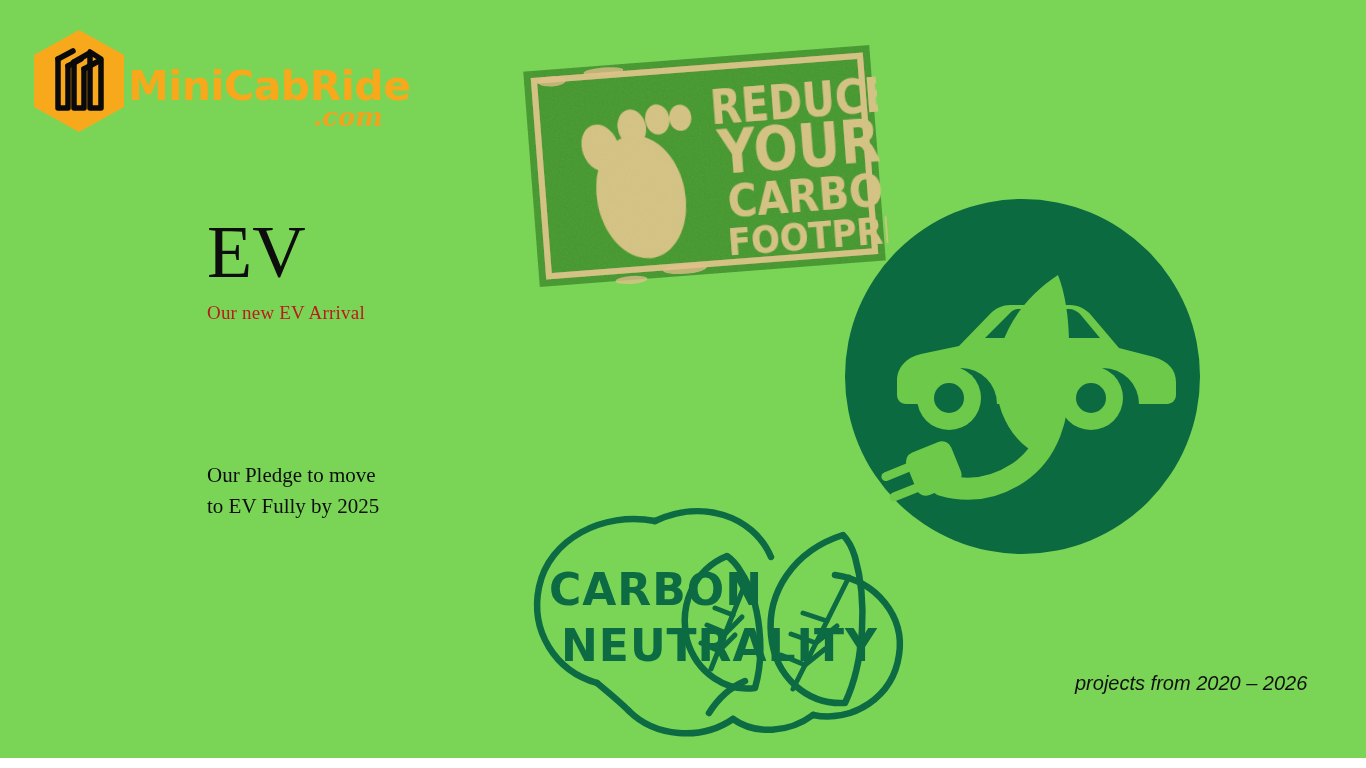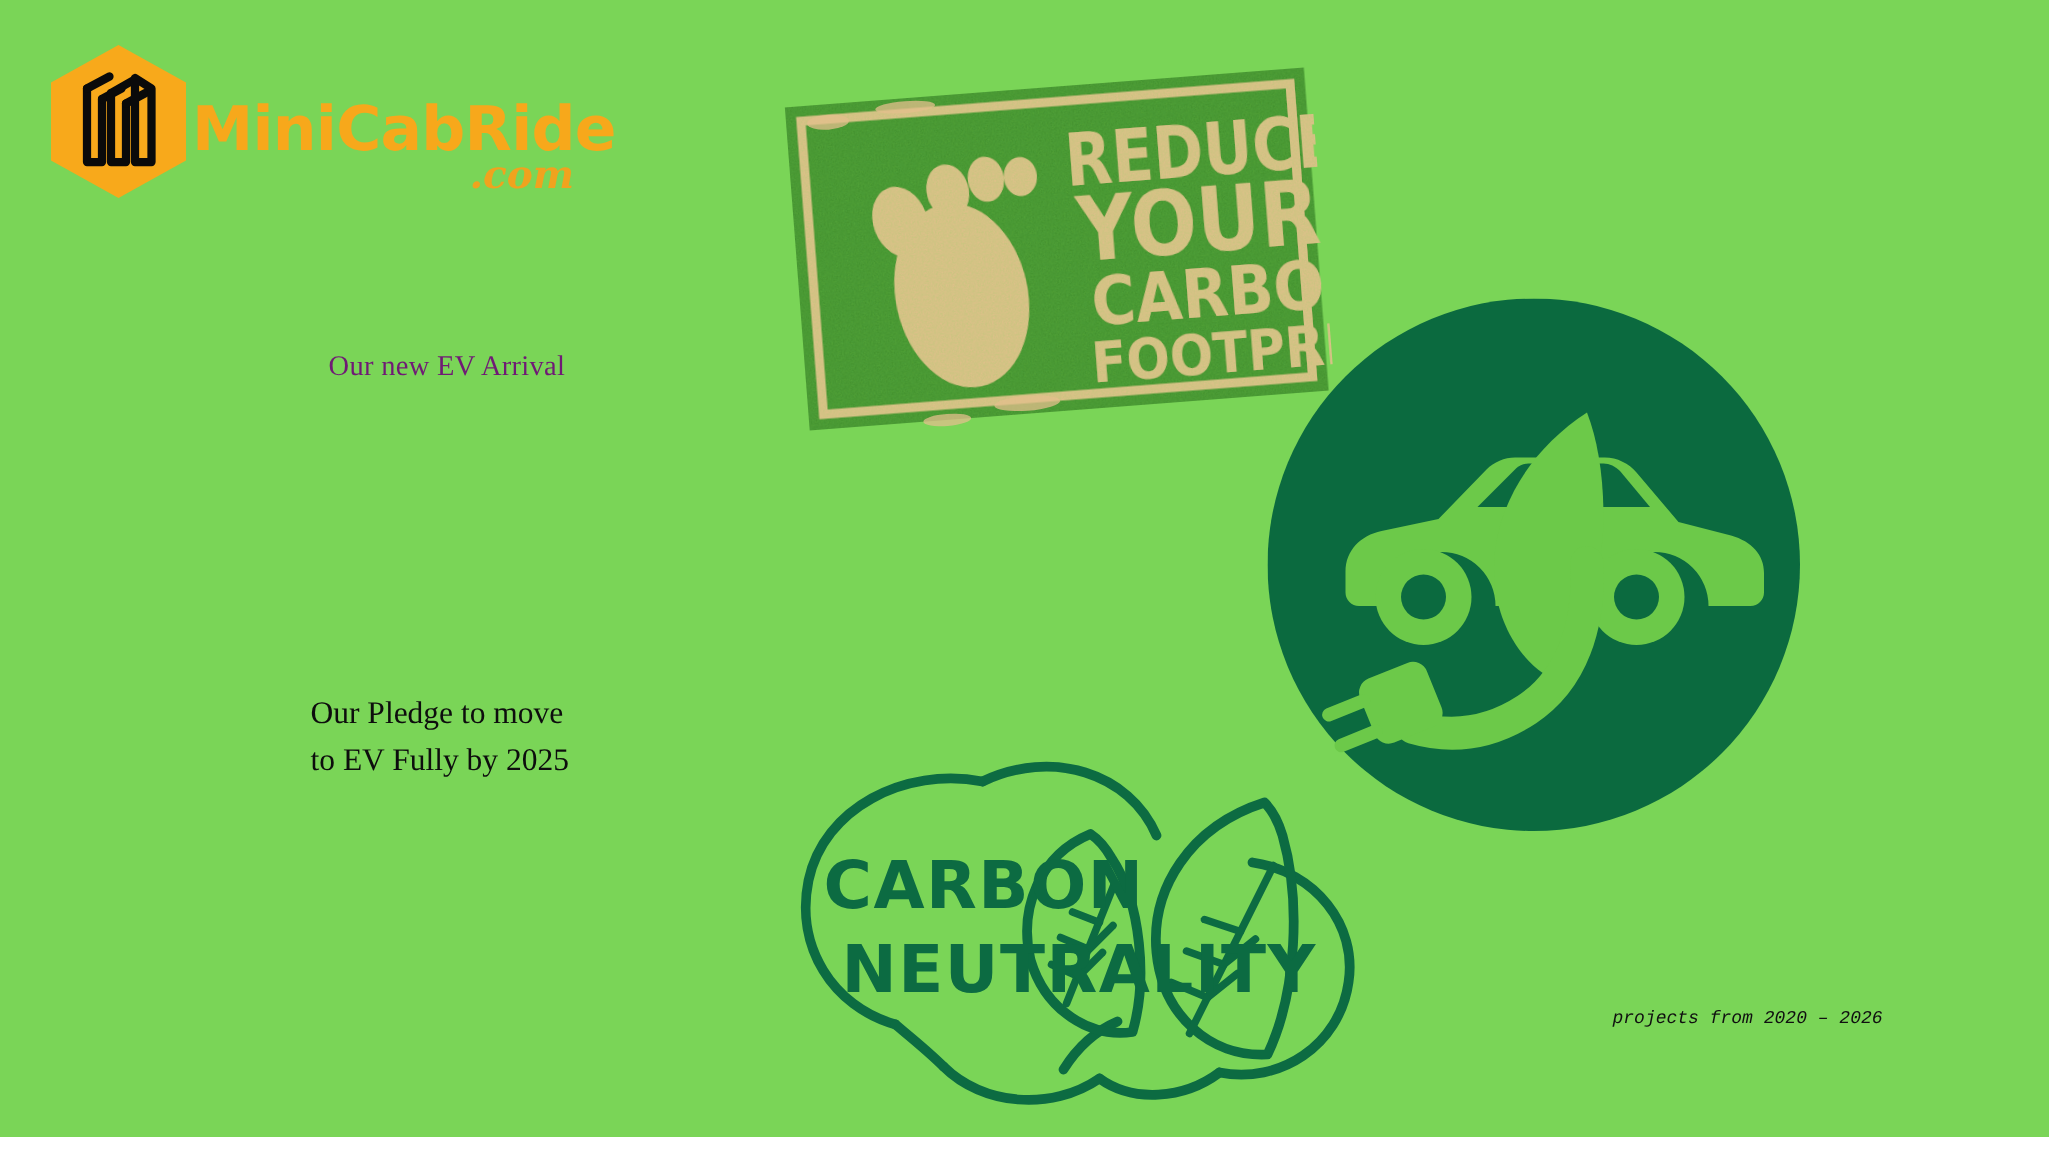--- a/index.html
+++ b/index.html
@@ -75,43 +75,42 @@
     color: #0d0d0d;
     letter-spacing: 0px;
   }
   #headline .hl-line.hl-2 {
     margin-top: 4px;
   }
   #headline-sub {
     margin-top: 16px;
     font-family: "Liberation Serif", "DejaVu Serif", serif;
     font-size: 19px;
-    color: #701a75;
+    color: #b91c1c;
     letter-spacing: 0.2px;
-    margin-left: 12px;
   }
 
   #pledge {
     position: absolute;
     left: 207px;
     top: 460px;
     width: 460px;
     font-family: "Liberation Serif", "DejaVu Serif", serif;
     font-size: 21px;
     line-height: 1.48;
     color: #0d0d0d;
   }
 
   #footnote {
     position: absolute;
     left: 1075px;
     top: 672px;
-    font-family: Liberation Mono, monospace;
+    font-family: Liberation Sans, sans-serif;
     font-style: italic;
-    font-size: 12px;
+    font-size: 20px;
     color: #101010;
     white-space: nowrap;
   }
 
   
   #carbon-stamp {
     position: absolute;
     left: 527px;
     top: 52px;
     width: 355px;
@@ -159,20 +158,21 @@
         <path d="M50,36 L64,28"></path>
         <path d="M60,43 L73,36"></path>
         <path d="M66,33 L66,82 L77,82 L77,33 L66,26 Z"></path>
       </g>
     </svg>
     <div id="brand-wordmark">MiniCabRide</div>
     <div id="brand-dotcom">.com</div>
   </div>
 
   <div id="headline">
+    <div class="hl-line hl-1">EV</div>
     <div id="headline-sub">Our new EV Arrival</div>
   </div>
 
   <div id="pledge">
     <div>Our Pledge to move</div>
     <div>to EV Fully by 2025</div>
   </div>
 
   <div id="footnote">projects from 2020 – 2026</div>
 

